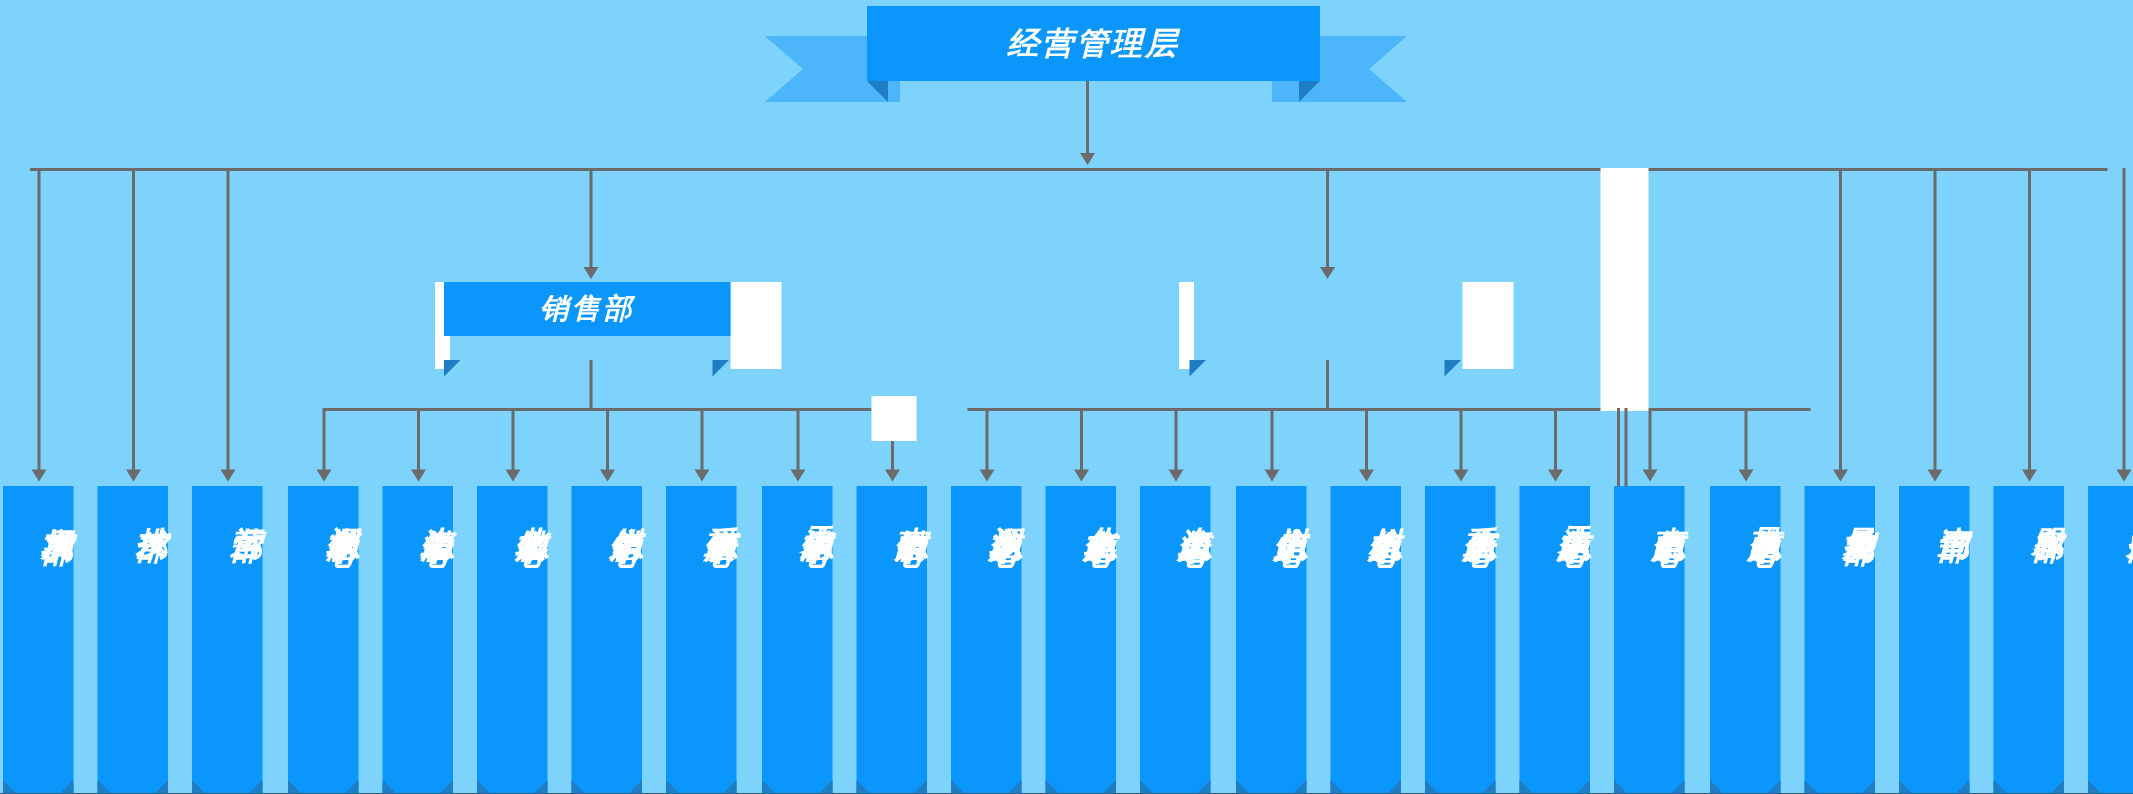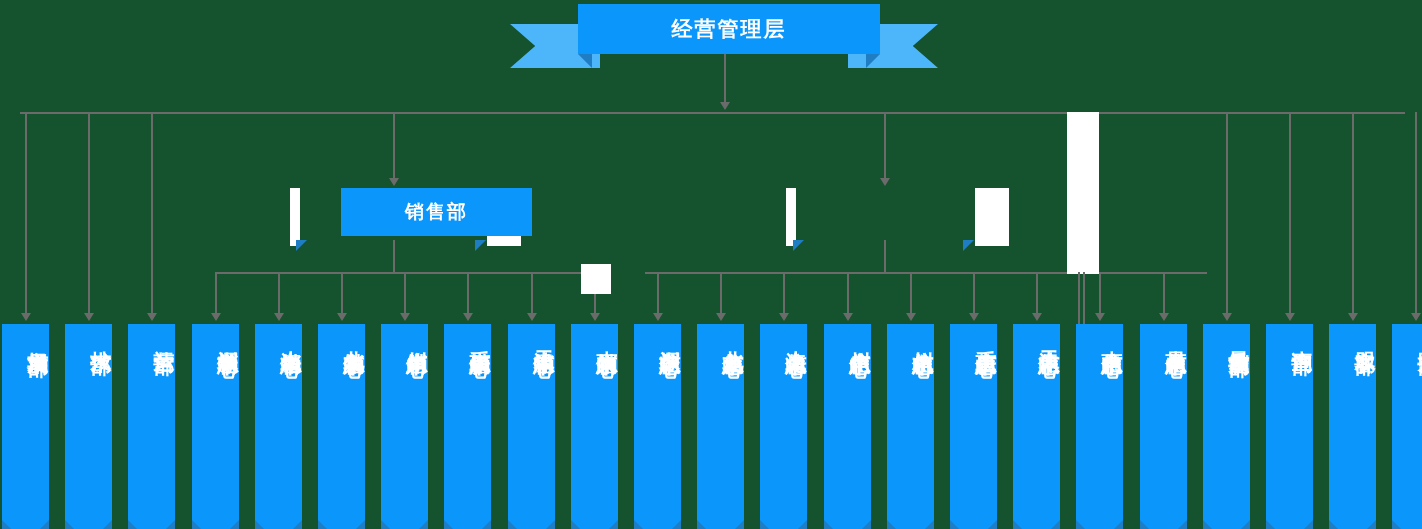--- a/index.html
+++ b/index.html
@@ -5,22 +5,23 @@
   * { box-sizing: border-box; }
   html, body {
     margin: 0; padding: 0;
     background: #000000;
     font-family: "DejaVu Sans", "Liberation Sans", sans-serif;
   }
   #chart {
     position: relative;
     width: 1422px;
     height: 529px;
-    background: #14532d;
+    background: #7dd3fc;
     overflow: hidden;
+    font-style: italic;
   }
 
   
   .vline {
     position: absolute;
     width: 2px;
     background: #6b6b6b;
   }
   .hline {
     position: absolute;
@@ -146,21 +147,21 @@
 
   <div class="vline" style="left:724px; top:54px; height:50px;"></div>
   <div class="arrow" style="left:720px; top:102px;"></div>
 
   <div class="hline" style="left:20px; top:112px; width:1385px;"></div>
 
   <div class="dept2-shadow" style="left:290px; top:188px; width:10px; height:58px;"></div>
   <div class="dept2-shadow" style="left:487px; top:188px; width:34px; height:58px;"></div>
   <div class="dept2-fold" style="left:296px; top:240px;"></div>
   <div class="dept2-fold" style="left:475px; top:240px;"></div>
-  <div class="dept2" style="left:296px; top:188px; width:191px; height:48px;margin-left:45px;">
+  <div class="dept2" style="left:296px; top:188px; width:191px; height:36px;">
     <span>销售部</span>
   </div>
 
   <div class="dept2-shadow" style="left:786px; top:188px; width:10px; height:58px;"></div>
   <div class="dept2-shadow" style="left:975px; top:188px; width:34px; height:58px;"></div>
   <div class="dept2-fold" style="left:793px; top:240px;"></div>
   <div class="dept2-fold" style="left:963px; top:240px;"></div>
 
   <div class="vline" style="left:393px; top:112px; height:66px;"></div>
   <div class="arrow" style="left:389px; top:178px;"></div>

